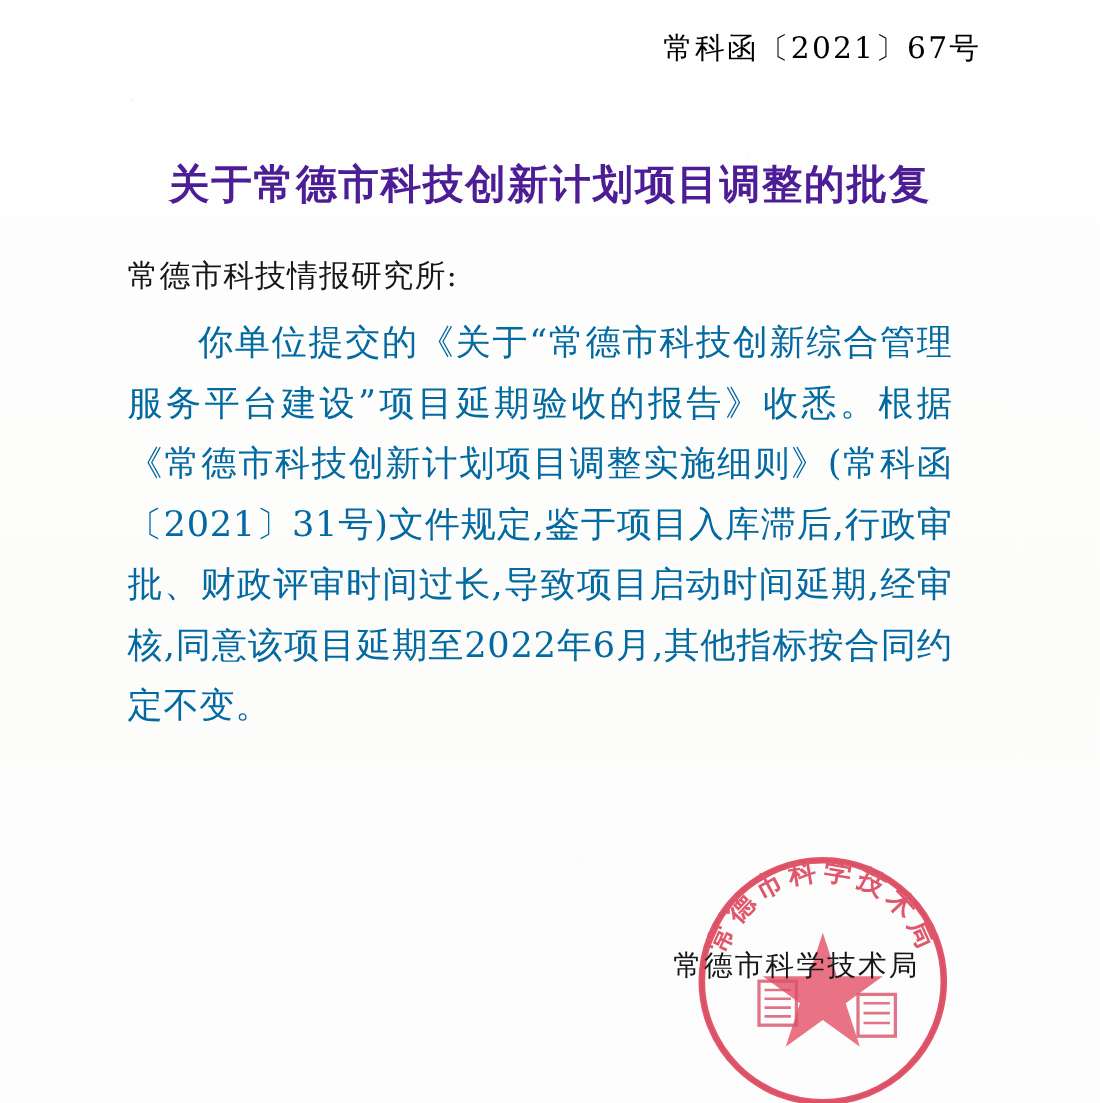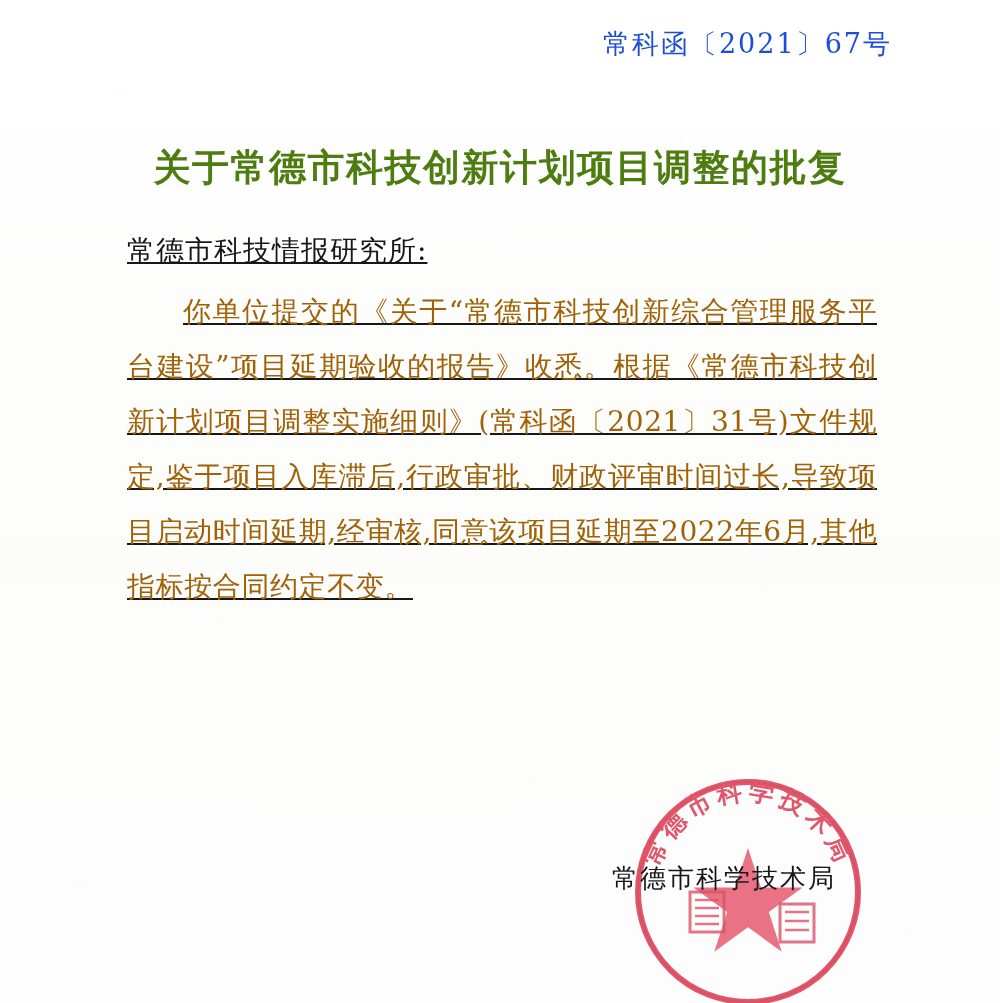--- a/index.html
+++ b/index.html
@@ -39,65 +39,64 @@
   }
 
   
   #doc-number {
     position: absolute;
     top: 26px;
     right: 108px;
     font-size: 27px;
     letter-spacing: 2px;
     font-family: "DejaVu Serif", "Liberation Serif", serif;
-    color: #1d4ed8;
+    color: #000000;
     white-space: nowrap;
   }
 
   
   #doc-title {
     position: absolute;
     top: 118px;
     left: 0;
     right: 0;
     text-align: center;
     font-size: 37px;
     font-weight: 700;
     letter-spacing: 1.5px;
-    color: #4d7c0f;
+    color: #4c1d95;
     white-space: nowrap;
   }
 
   
   #body-block {
     position: absolute;
     top: 232px;
-    left: 127px;
+    left: 116px;
     width: 762px;
-    text-decoration: underline;
   }
 
   .salutation {
     font-size: 28px;
     line-height: 1.35;
     letter-spacing: 1px;
     margin-bottom: 14px;
     color: #17171a;
   }
 
   .para {
-    font-size: 28px;
+    font-size: 32px;
     line-height: 55px;
     letter-spacing: 0.6px;
     text-align: justify;
     text-align-last: left;
     text-justify: inter-character;
     text-indent: 2em;
     margin: 0 12px 6px 0;
-    color: #a16207;
+    color: #0369a1;
   }
 
   .para-gap { height: 12px; }
 
   
   #signature-block {
     position: absolute;
     top: 852px;
     left: 612px;
     width: 300px;

